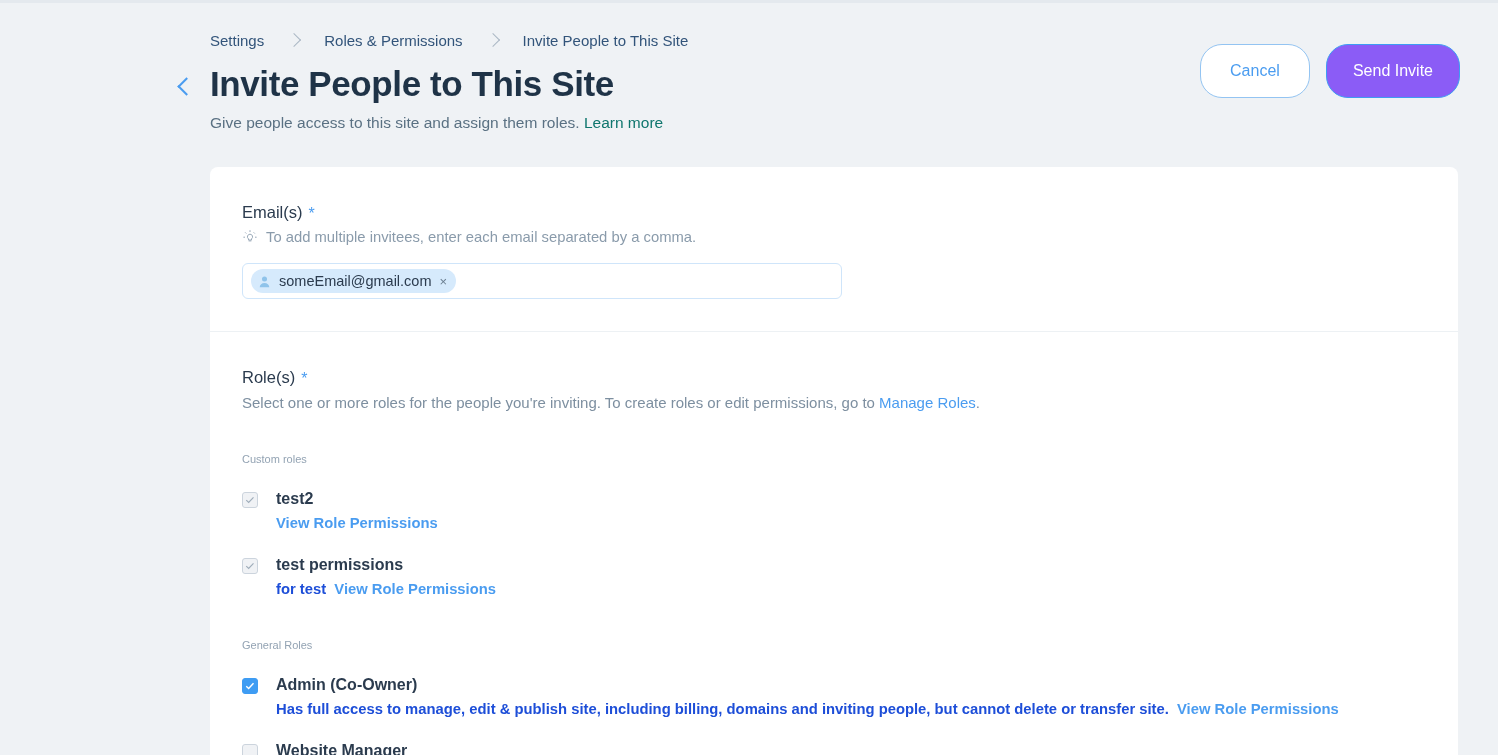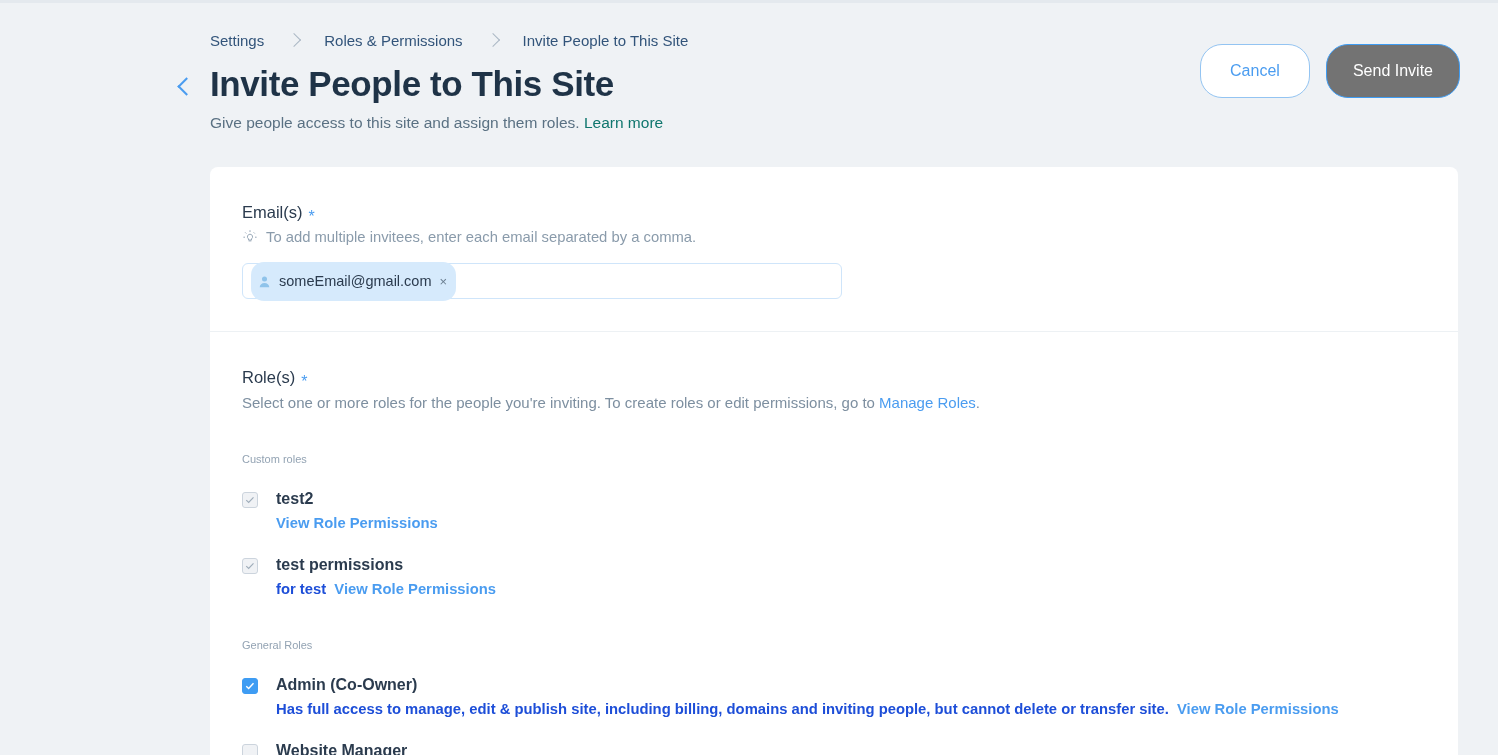--- a/index.html
+++ b/index.html
@@ -111,21 +111,21 @@
     box-sizing: border-box;
     white-space: nowrap;
   }
   .btn-secondary {
     background: #ffffff;
     border: 1.4px solid #93c4f2;
     color: #4a9cf0;
     min-width: 110px;
   }
   .btn-primary {
-    background: #737373;
+    background: #8b5cf6;
     border: 1.4px solid #3e9cf3;
     color: #ffffff;
     min-width: 132px;
   }
 
   
   .card {
     margin: 35px 40px 0 210px;
     background: #ffffff;
     border-radius: 8px;
@@ -135,21 +135,21 @@
   .section {
     padding: 36px 32px 32px 32px;
   }
   .section.divided {
     border-top: 1px solid #edf1f4;
   }
   .field-label {
     font-size: 16.5px;
     color: #2b3b4e;
     display: flex;
-    align-items: flex-end;
+    align-items: flex-start;
     gap: 6px;
   }
   .req {
     color: #4a9cf0;
     font-size: 16px;
     line-height: 1;
     position: relative;
     top: 3px;
   }
   .hint-row {
@@ -173,21 +173,21 @@
     padding: 0 8px;
     box-sizing: border-box;
     cursor: text;
   }
   .chip {
     display: flex;
     align-items: center;
     gap: 7px;
     background: #d6eafc;
     border-radius: 13px;
-    height: 39px;
+    height: 24px;
     padding: 0 8px 0 6px;
     font-size: 14.5px;
     color: #2b3b4e;
   }
   .chip-x {
     color: #6b7e90;
     font-size: 13px;
     cursor: pointer;
     line-height: 1;
     padding: 0 1px;

